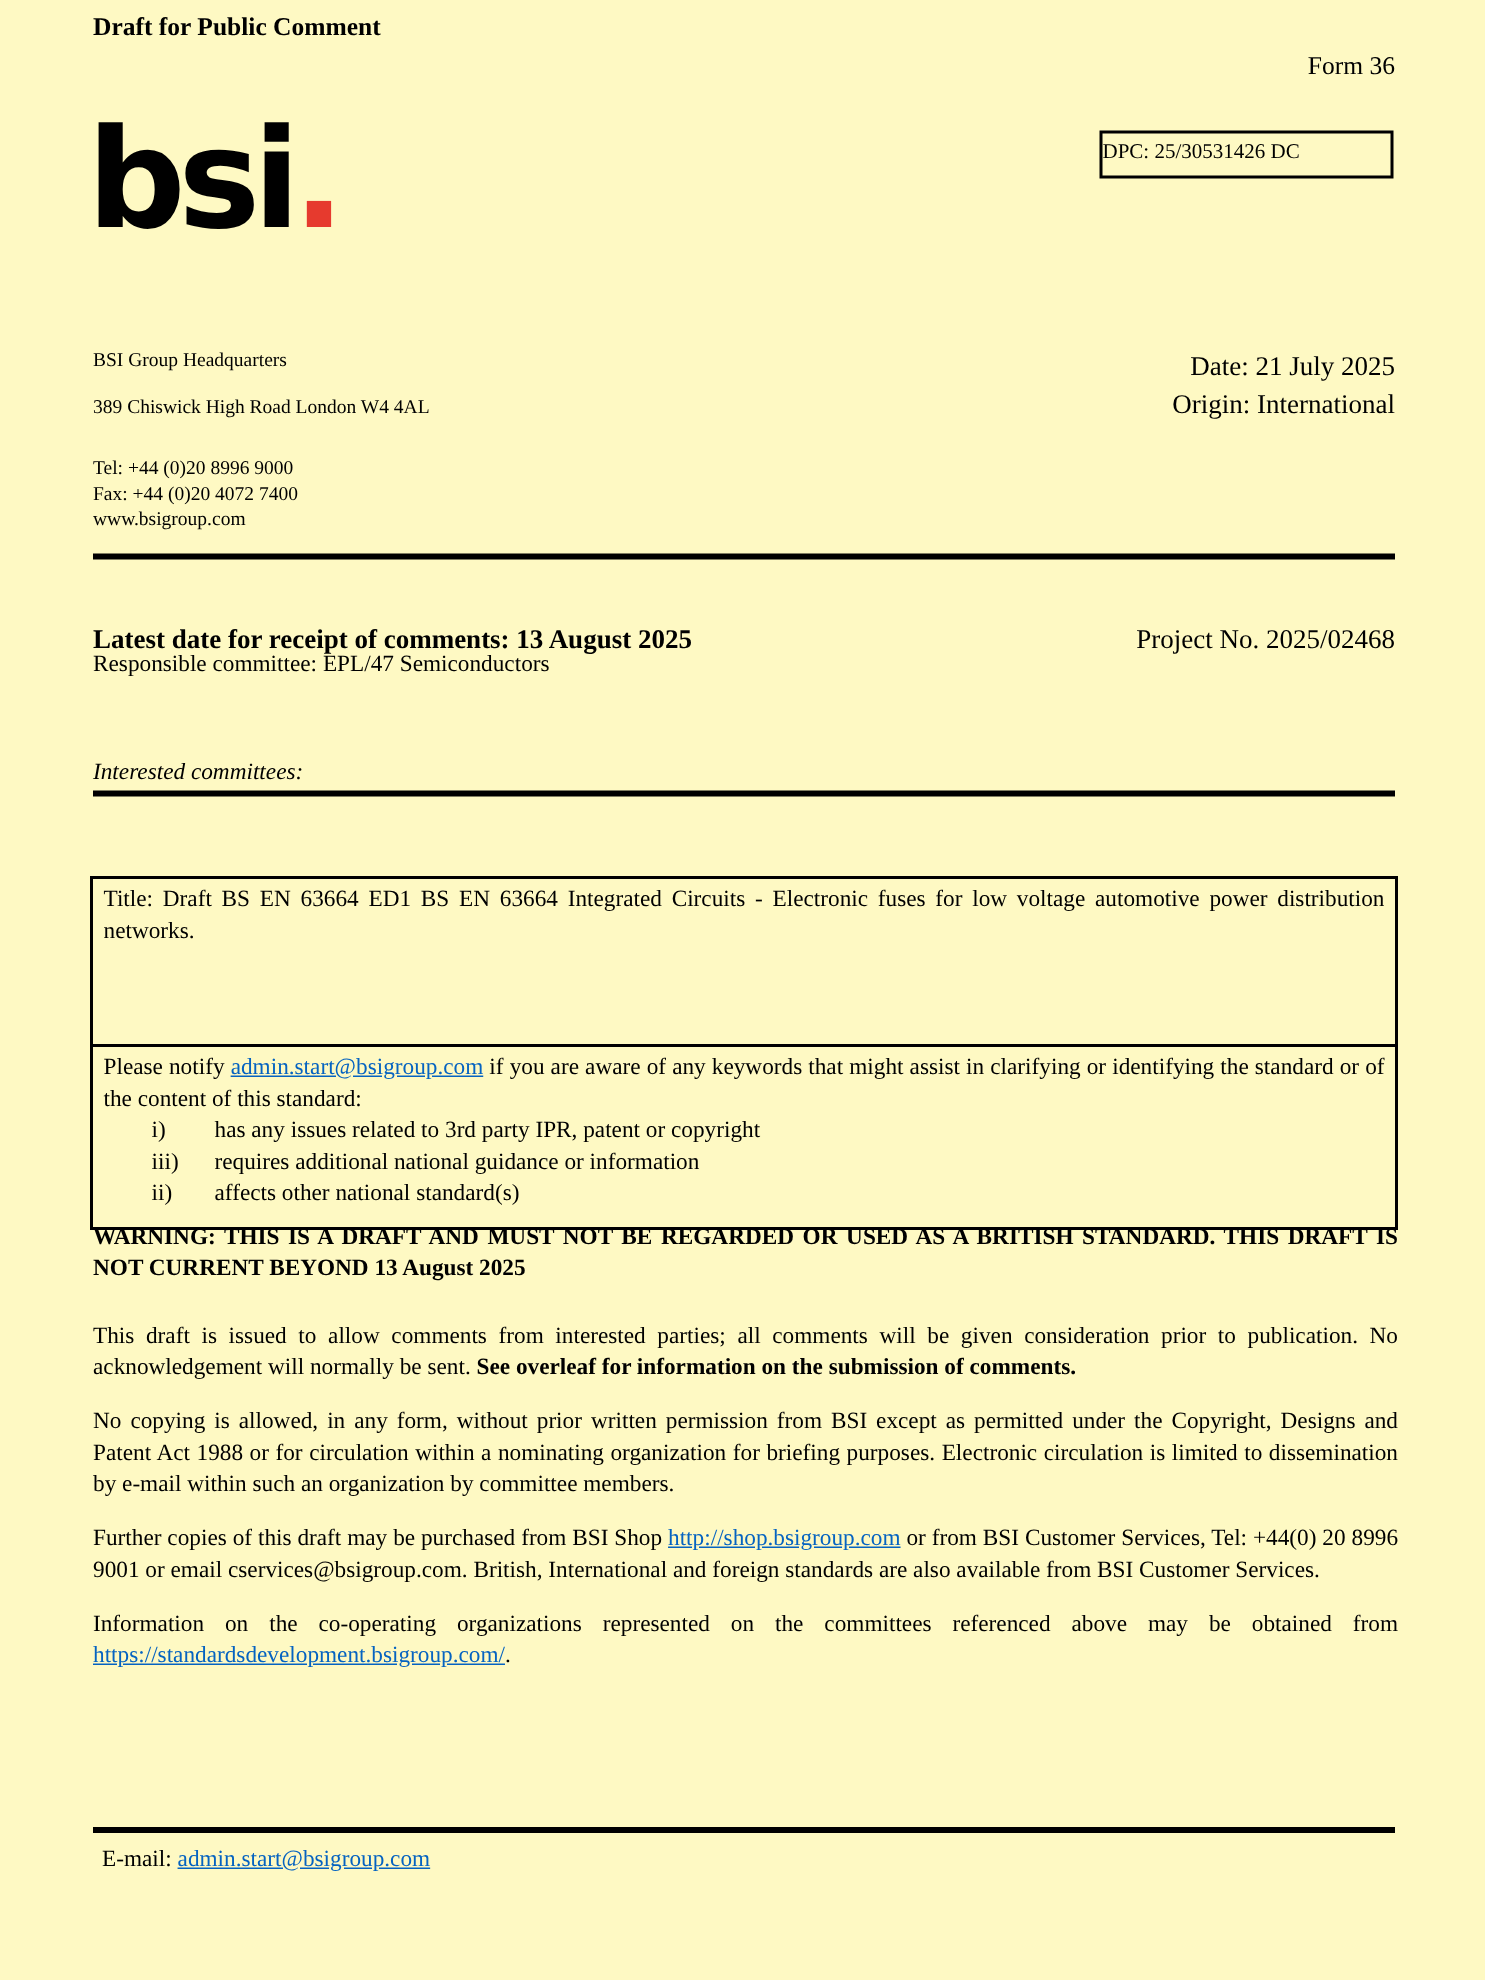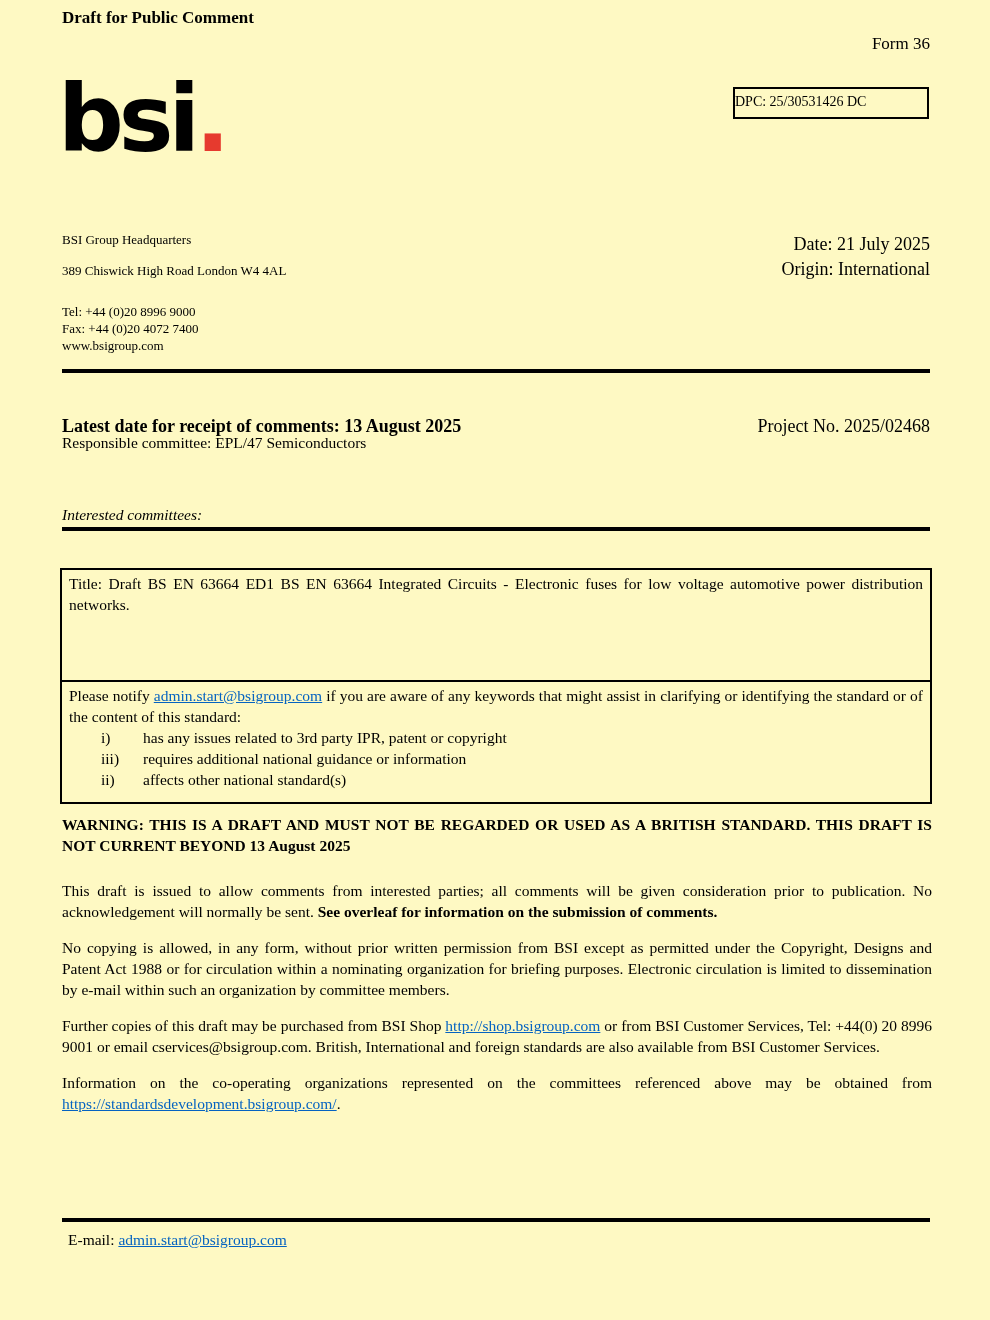--- a/index.html
+++ b/index.html
@@ -48,21 +48,21 @@
     position: absolute; left: 62px; right: 60px; top: 388px;
     display: flex; justify-content: space-between; align-items: flex-start;
     font-size: 18px;
     margin-top: 28px;
   }
   .latest { font-weight: bold; }
 
   .responsible { position: absolute; left: 62px; top: 434px; font-size: 15.5px; }
   .interested  { position: absolute; left: 62px; top: 506px; font-size: 15.5px; font-style: italic; }
 
-  .boxes { position: absolute; left: 60px; right: 58px; top: 568px; }
+  .boxes { position: absolute; left: 60px; right: 58px; top: 584px; }
   .box { border: 2px solid #000; padding: 3px 7px 6px 7px; font-size: 15.5px; line-height: 21px; }
   .title-box { min-height: 114px; text-align: justify; }
   .notify-box { margin-top: -2px; padding-bottom: 12px; font-family: Liberation Serif, serif; }
   .notify-text { text-align: justify; }
   .notify-item { display: flex; }
   .notify-item .num { margin-left: 32px; width: 42px; flex: 0 0 42px; }
 
   .body-text {
     position: absolute; left: 62px; right: 58px; top: 814px;
     font-size: 15.5px; line-height: 21px;

